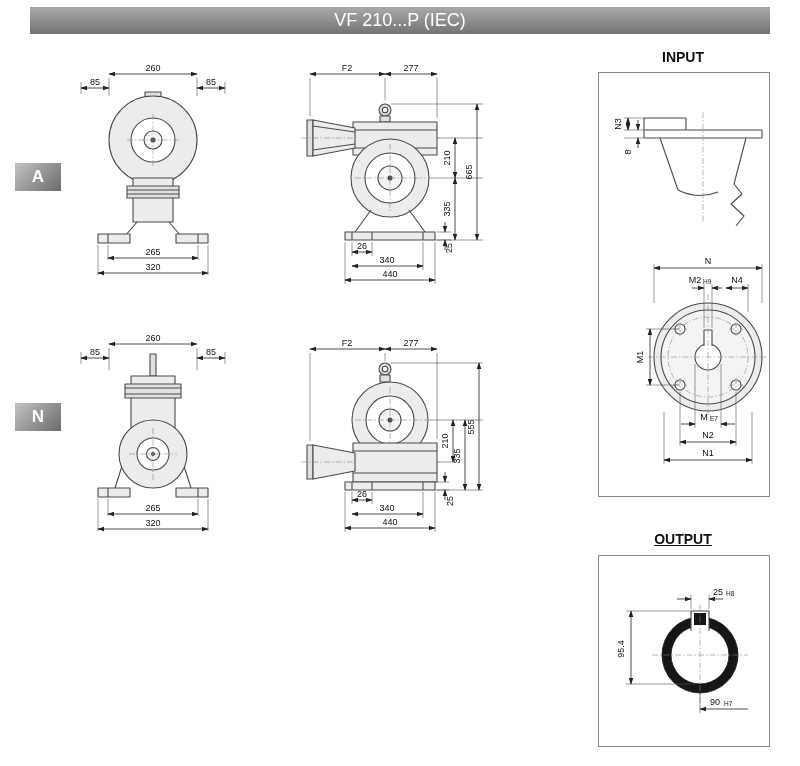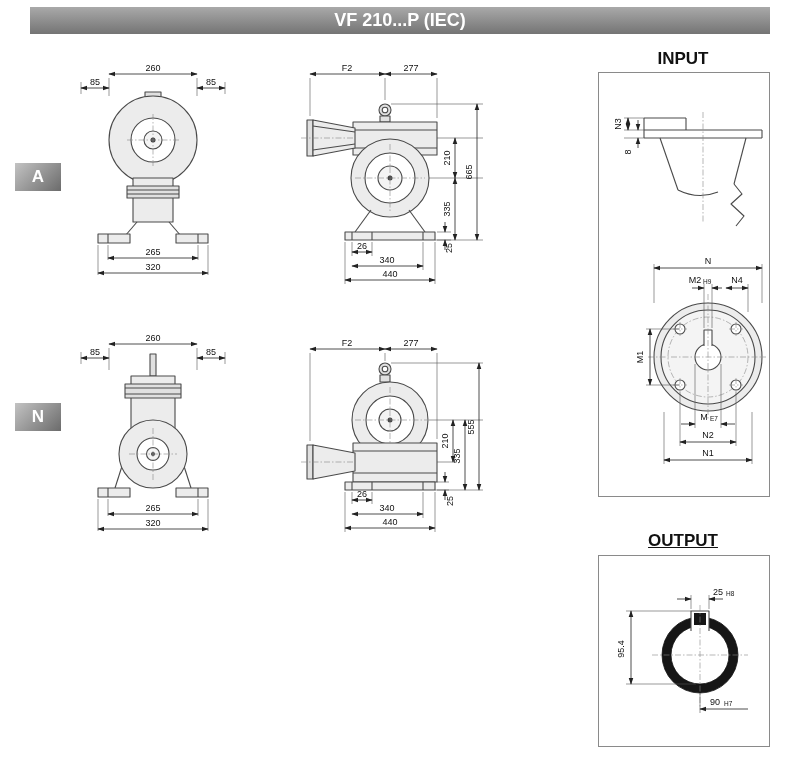--- a/index.html
+++ b/index.html
@@ -1,26 +1,26 @@
 <!DOCTYPE html>
 <html><head>
 <meta charset="utf-8">
 <style>
   html,body{margin:0;padding:0;background:#fff;}
   #page{position:relative;width:800px;height:766px;background:#fff;overflow:hidden;
         font-family:"Liberation Sans",sans-serif;}
   .titlebar{position:absolute;left:30px;top:7px;width:740px;height:27px;
         background:linear-gradient(180deg,#a9a9a9,#747474);
-        color:#fff;font-size:18px;font-weight:bold;text-align:center;line-height:27px;}
+        color:#fff;font-size:18px;font-weight:normal;text-align:center;line-height:27px;}
   .badge{position:absolute;width:46px;height:28px;
         background:linear-gradient(135deg,#c3c3c3,#6b6b6b);
         color:#fff;font-weight:bold;font-size:17px;text-align:center;line-height:28px;}
   .panel-box{position:absolute;border:1px solid #8a8a8a;background:#fff;}
   .panel-label{position:absolute;width:170px;text-align:center;font-weight:bold;
-        font-size:17px;color:#111;}
+        font-size:14px;color:#111;}
   svg{position:absolute;overflow:visible;}
   .ol{stroke:#4a4a4a;stroke-width:1.1;fill:none;stroke-linejoin:round;}
   .f1{fill:#ececec;} .f2{fill:#ffffff;} .f3{fill:#e0e0e0;} .f4{fill:#f4f4f4;}
   .dim{stroke:#222;stroke-width:0.8;fill:none;}
   .ext{stroke:#555;stroke-width:0.6;fill:none;}
   .cl{stroke:#888;stroke-width:0.6;fill:none;stroke-dasharray:6 2 1.5 2;}
   text.d{font:9px "Liberation Sans",sans-serif;fill:#111;}
   text.dt{font:6.5px "Liberation Sans",sans-serif;fill:#111;}
 </style>
 </head>

